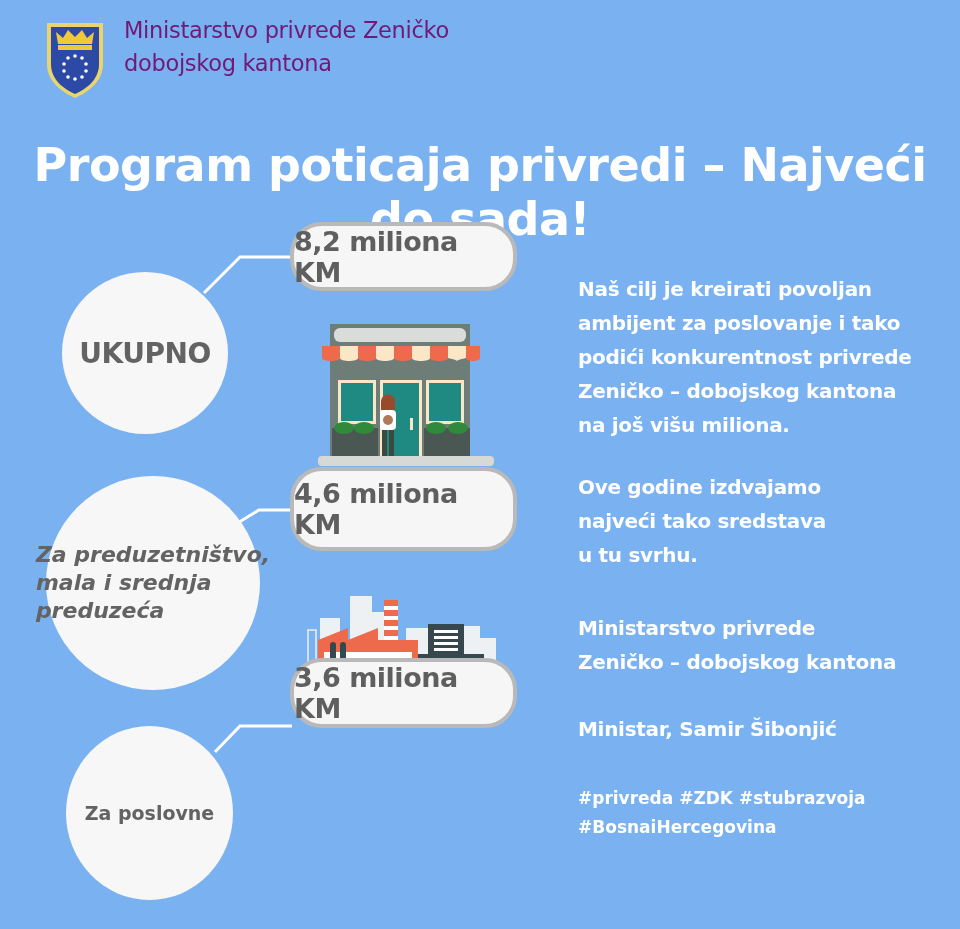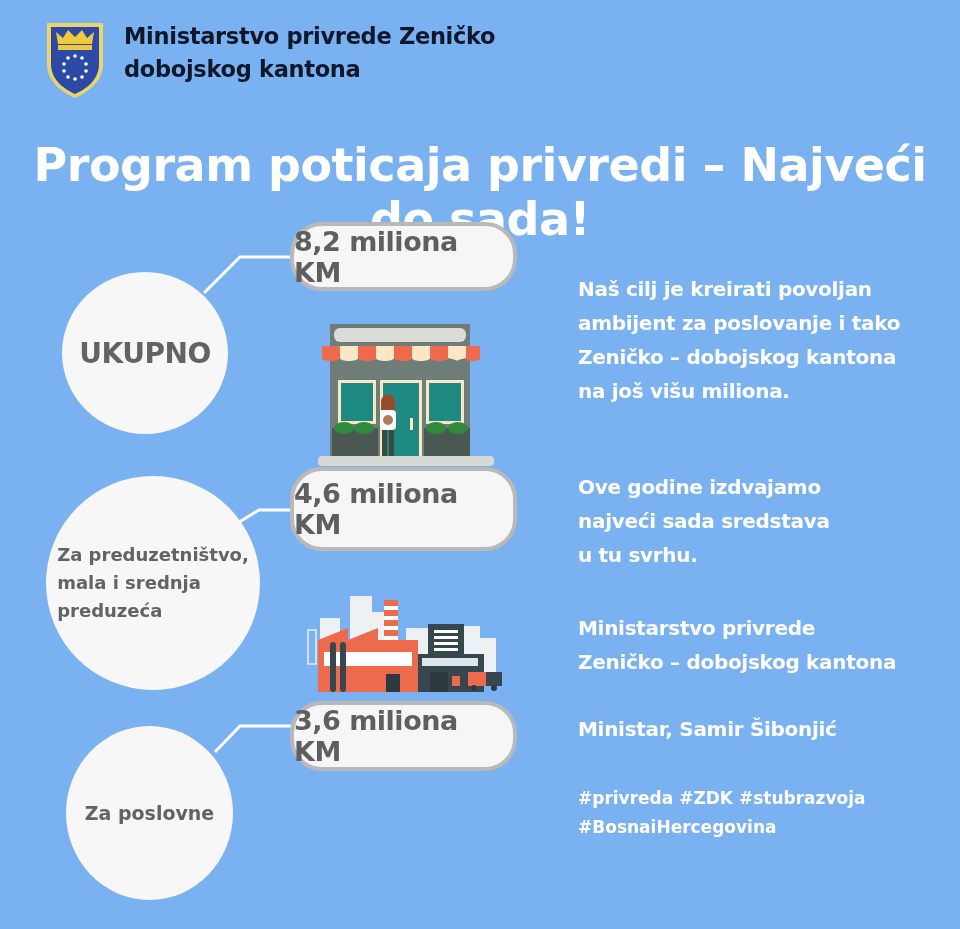--- a/index.html
+++ b/index.html
@@ -7,50 +7,50 @@
     width: 960px; height: 929px; overflow: hidden;
     background: #7ab1f0;
     font-family: "DejaVu Sans", "Liberation Sans", sans-serif;
     position: relative;
   }
   .abs { position: absolute; }
 
   
   .logo { left: 44px; top: 20px; width: 62px; height: 80px; }
   .org-name {
-    left: 124px; top: 20px; color: #0f172a; font-weight: bold;
+    left: 124px; top: 14px; color: #701a75; font-weight: normal;
     font-size: 22.5px; line-height: 33px; letter-spacing: -0.3px;
   }
   .main-title {
     left: 0; width: 960px; top: 138px; text-align: center;
     color: #ffffff; font-weight: bold; font-size: 46px; letter-spacing: -0.5px;
   }
 
   
   .connectors { left: 0; top: 0; width: 960px; height: 929px; pointer-events: none; }
 
   
   .circle {
     border-radius: 50%; background: #f7f7f7;
     display: flex; align-items: center; justify-content: center; 
     color: #636363; font-weight: bold;
   }
   .circle-total { left: 62px; top: 272px; width: 166px; height: 162px; font-size: 28px; letter-spacing: -0.5px; }
-  .circle-sme { left: 46px; top: 476px; width: 214px; height: 214px; font-size: 18px; line-height: 28px; }
+  .circle-sme { left: 46px; top: 476px; width: 214px; height: 214px; font-size: 22px; line-height: 28px; font-style: italic; }
   .circle-zones { left: 66px; top: 726px; width: 167px; height: 174px; font-size: 19px; line-height: 28px; }
 
   
   .pill {
     background: #f6f6f6; border: 4px solid #b9b9b9; border-radius: 32px;
     box-sizing: border-box; display: flex; align-items: center; justify-content: center;
     color: #5f5f5f; font-weight: bold; font-size: 27px; letter-spacing: -0.5px;
   }
   .pill-1 { left: 290px; top: 222px; width: 227px; height: 69px; }
   .pill-2 { left: 290px; top: 467px; width: 227px; height: 84px; }
-  .pill-3 { left: 290px; top: 701px; width: 227px; height: 70px; }
+  .pill-3 { left: 290px; top: 658px; width: 227px; height: 70px; }
 
   
   .shop { left: 318px; top: 318px; width: 184px; height: 150px; }
   .factory { left: 300px; top: 588px; width: 210px; height: 104px; }
 
   
   .right-text {
     left: 578px; color: #ffffff; font-weight: bold; font-size: 20px; line-height: 34px; letter-spacing: -0.3px;
   }
   .para-1 { top: 272px; }
@@ -195,26 +195,27 @@
     <circle cx="174" cy="100" r="3" fill="#2c3a40"></circle>
       <circle cx="194" cy="100" r="3" fill="#2c3a40"></circle>
   </svg>
 </div>
 
 <div class="abs pill pill-3">3,6 miliona KM</div>
 
 <div class="abs right-text para-1">
   <span class="line">Naš cilj je kreirati povoljan</span>
   <span class="line">ambijent za poslovanje i tako</span>
+  <span class="line">podići konkurentnost privrede</span>
   <span class="line">Zeničko – dobojskog kantona</span>
   <span class="line">na još višu miliona.</span>
 </div>
 <div class="abs right-text para-2">
   <span class="line">Ove godine izdvajamo</span>
-  <span class="line">najveći sada sredstava</span>
+  <span class="line">najveći tako sredstava</span>
   <span class="line">u tu svrhu.</span>
 </div>
 <div class="abs right-text para-3">
   <span class="line">Ministarstvo privrede</span>
   <span class="line">Zeničko – dobojskog kantona</span>
 </div>
 <div class="abs right-text para-4">
   <span class="line">Ministar, Samir Šibonjić</span>
 </div>
 <div class="abs hashtags">

